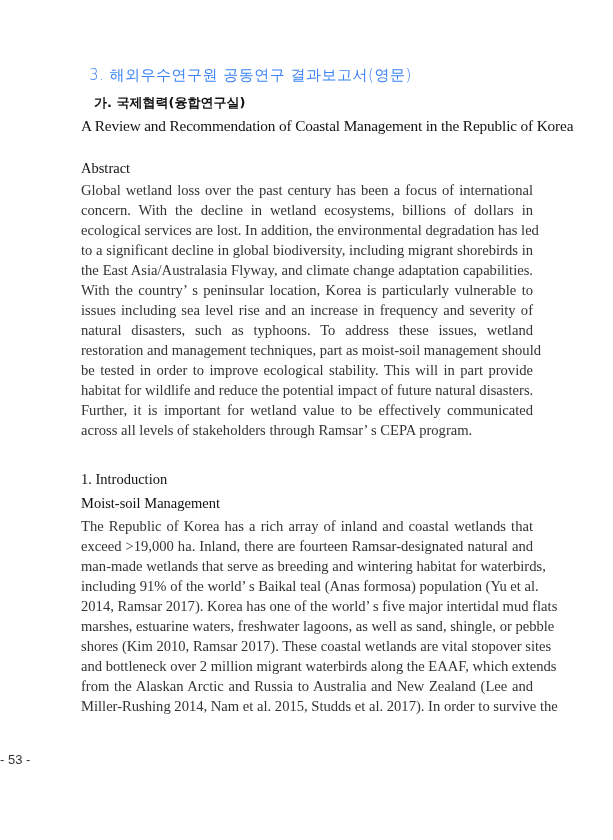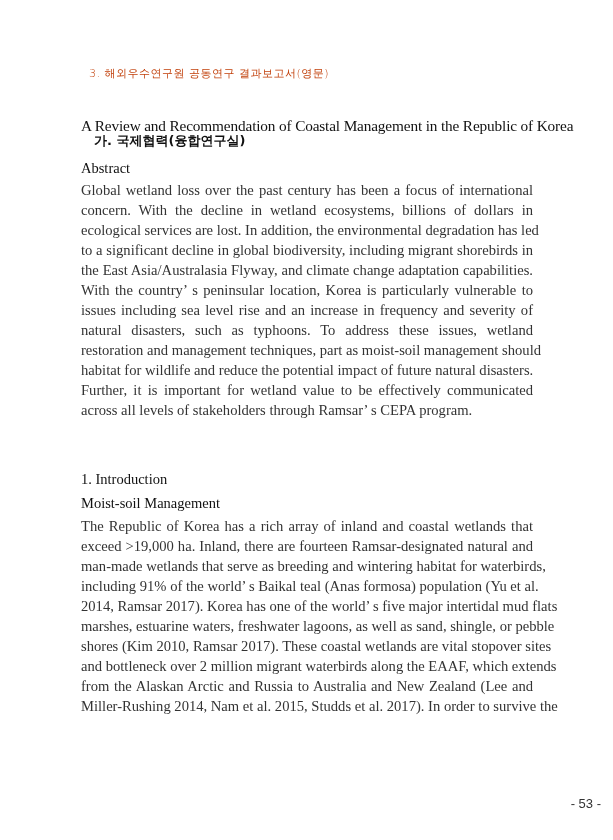--- a/index.html
+++ b/index.html
@@ -4,47 +4,46 @@
 <style>
   html, body { margin: 0; padding: 0; }
   body {
     width: 613px; height: 840px; background: #ffffff; position: relative;
     font-family: "DejaVu Serif", "Liberation Serif", serif; color: #222;
     overflow: hidden;
   }
   .page { position: absolute; left: 0; top: 0; width: 613px; height: 840px; }
   .h-kr {
     position: absolute; left: 89px; top: 66px;
-    font-size: 11px; letter-spacing: 0.5px; color: #c2410c;
+    font-size: 15px; letter-spacing: 0.5px; color: #3b82f6;
     font-family: "DejaVu Sans", sans-serif; font-weight: 300;
   }
   .h-sub {
     position: absolute; left: 94px; top: 94px;
     font-size: 13px; font-weight: bold; color: #111;
     font-family: "DejaVu Sans", sans-serif;
-    margin-top: 38px;
   }
   .title {
     position: absolute; left: 81px; top: 117px; width: 460px;
     font-family: "Liberation Serif", serif; font-size: 15.3px; color: #111;
     white-space: nowrap; letter-spacing: -0.15px;
   }
   .section-head {
     position: absolute; left: 81px;
     font-family: "Liberation Serif", serif; font-size: 14.5px; color: #111;
   }
   .para {
     position: absolute; left: 81px; width: 452px;
     font-family: "Liberation Serif", serif; font-size: 14.6px; line-height: 20px;
     color: #333; text-align: justify;
   }
   .para .ln { display: block; text-align: justify; text-align-last: justify; white-space: nowrap; overflow: visible; height: 20px; }
   .para .ln.last { text-align-last: left; font-family: Liberation Serif, serif; }
   .footer {
-    position: absolute; left: 0; width: 601px; top: 796px; text-align: right;
+    position: absolute; left: 0; width: 601px; top: 752px; text-align: left;
     font-family: "Liberation Sans", sans-serif; font-size: 13px; color: #333;
   }
 </style>
 </head>
 <body>
 
 <div class="page">
   <div class="h-kr">3. 해외우수연구원 공동연구 결과보고서(영문)</div>
   <div class="h-sub">가. 국제협력(융합연구실)</div>
   <div class="title">A Review and Recommendation of Coastal Management in the Republic of Korea</div>
@@ -53,20 +52,21 @@
   <div class="para" style="top:180px" id="abstract-para">
       <span class="ln">Global wetland loss over the past century has been a focus of international</span>
       <span class="ln">concern. With the decline in wetland ecosystems, billions of dollars in</span>
       <span class="ln">ecological services are lost. In addition, the environmental degradation has led</span>
       <span class="ln">to a significant decline in global biodiversity, including migrant shorebirds in</span>
       <span class="ln">the East Asia/Australasia Flyway, and climate change adaptation capabilities.</span>
       <span class="ln">With the country’ s peninsular location, Korea is particularly vulnerable to</span>
       <span class="ln">issues including sea level rise and an increase in frequency and severity of</span>
       <span class="ln">natural disasters, such as typhoons. To address these issues, wetland</span>
       <span class="ln">restoration and management techniques, part as moist-soil management should</span>
+      <span class="ln">be tested in order to improve ecological stability. This will in part provide</span>
       <span class="ln">habitat for wildlife and reduce the potential impact of future natural disasters.</span>
       <span class="ln">Further, it is important for wetland value to be effectively communicated</span>
       <span class="ln last">across all levels of stakeholders through Ramsar’ s CEPA program.</span>
     </div>
 
   <div class="section-head" style="top:471px">1. Introduction</div>
   <div class="section-head" style="top:495px">Moist-soil Management</div>
   <div class="para" style="top:516px" id="intro-para">
       <span class="ln">The Republic of Korea has a rich array of inland and coastal wetlands that</span>
       <span class="ln">exceed &gt;19,000 ha. Inland, there are fourteen Ramsar-designated natural and</span>

